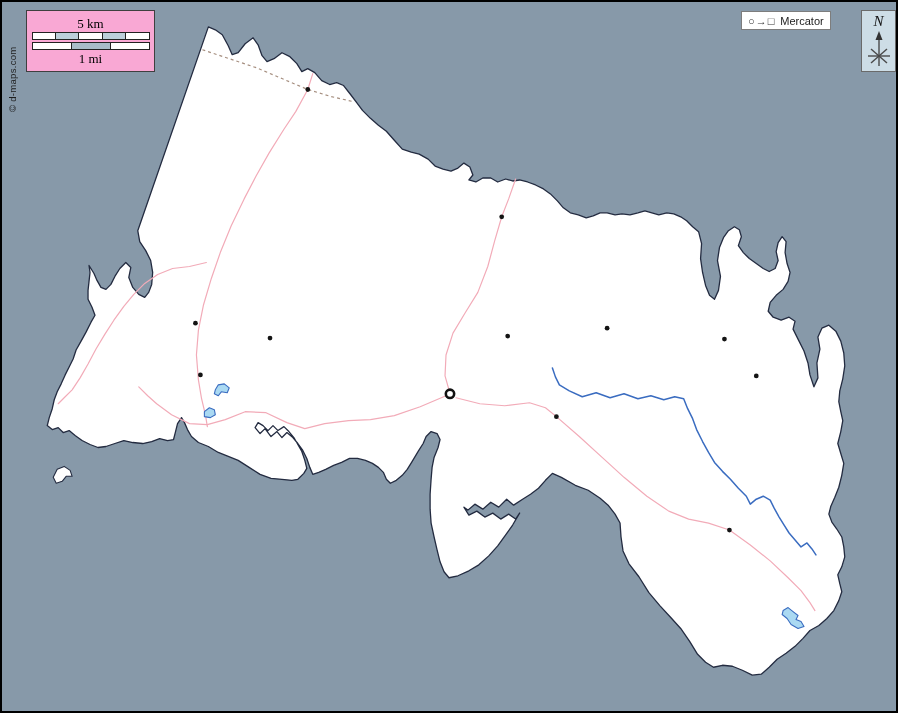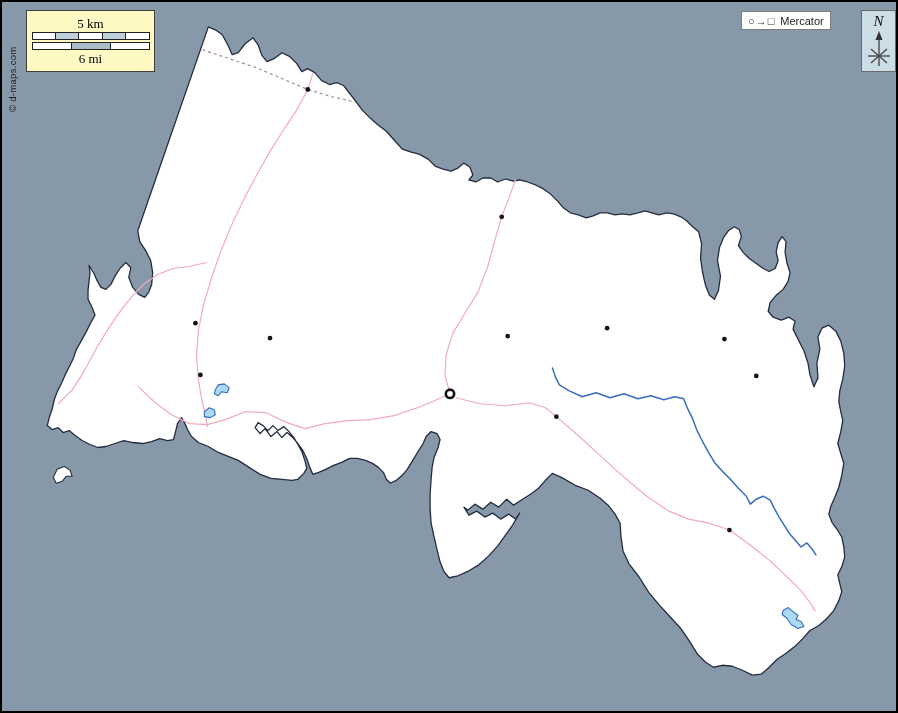--- a/index.html
+++ b/index.html
@@ -18,21 +18,21 @@
   #copyright{
     left:5px;top:110px;
     transform:rotate(-90deg);
     transform-origin:left top;
     font-size:9.5px;color:#1d1d1d;
     letter-spacing:.3px;white-space:nowrap;
   }
   
   #scalebox{
     left:24px;top:8px;width:127px;height:60px;
-    background:#fef9c3;border:1px solid #3f3f3f;
+    background:#f9a8d4;border:1px solid #3f3f3f;
     display:flex;flex-direction:column;align-items:center;
     justify-content:center;gap:2px;
   }
   .scale-label{
     font-family:"Liberation Serif", serif;
     font-size:13px;color:#000;line-height:1;
   }
   .scale-bar{
     display:flex;width:116px;height:6px;
     border:1px solid #222;background:#fff;
@@ -101,21 +101,21 @@
         <div class="cell" style="background: rgb(188, 207, 218);"></div>
         <div class="cell" style="background: rgb(255, 255, 255);"></div>
         <div class="cell" style="background: rgb(188, 207, 218);"></div>
         <div class="cell" style="background: rgb(255, 255, 255);"></div>
       </div>
     <div class="scale-bar" id="mi-bar">
         <div class="cell" style="background: rgb(255, 255, 255);"></div>
         <div class="cell" style="background: rgb(169, 188, 200);"></div>
         <div class="cell" style="background: rgb(255, 255, 255);"></div>
       </div>
-    <div class="scale-label">6 mi</div>
+    <div class="scale-label">1 mi</div>
   </div>
 
   <div id="projbox" class="overlay">
     <span class="symbols">○→□</span>
     <span>Mercator</span>
   </div>
 
   <div id="compassbox" class="overlay">
     <div id="compass-n">N</div>
     <svg width="28" height="38" viewBox="0 0 28 38">

